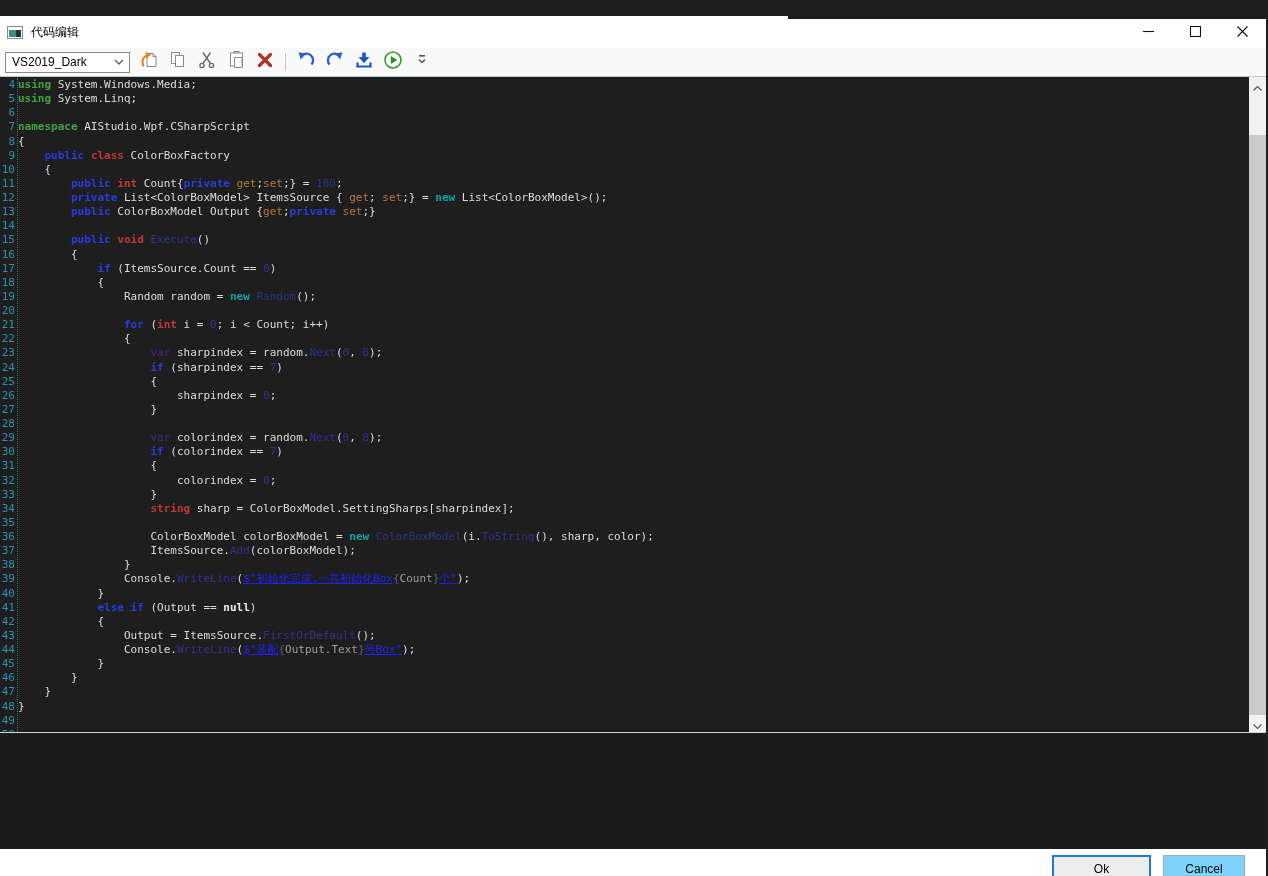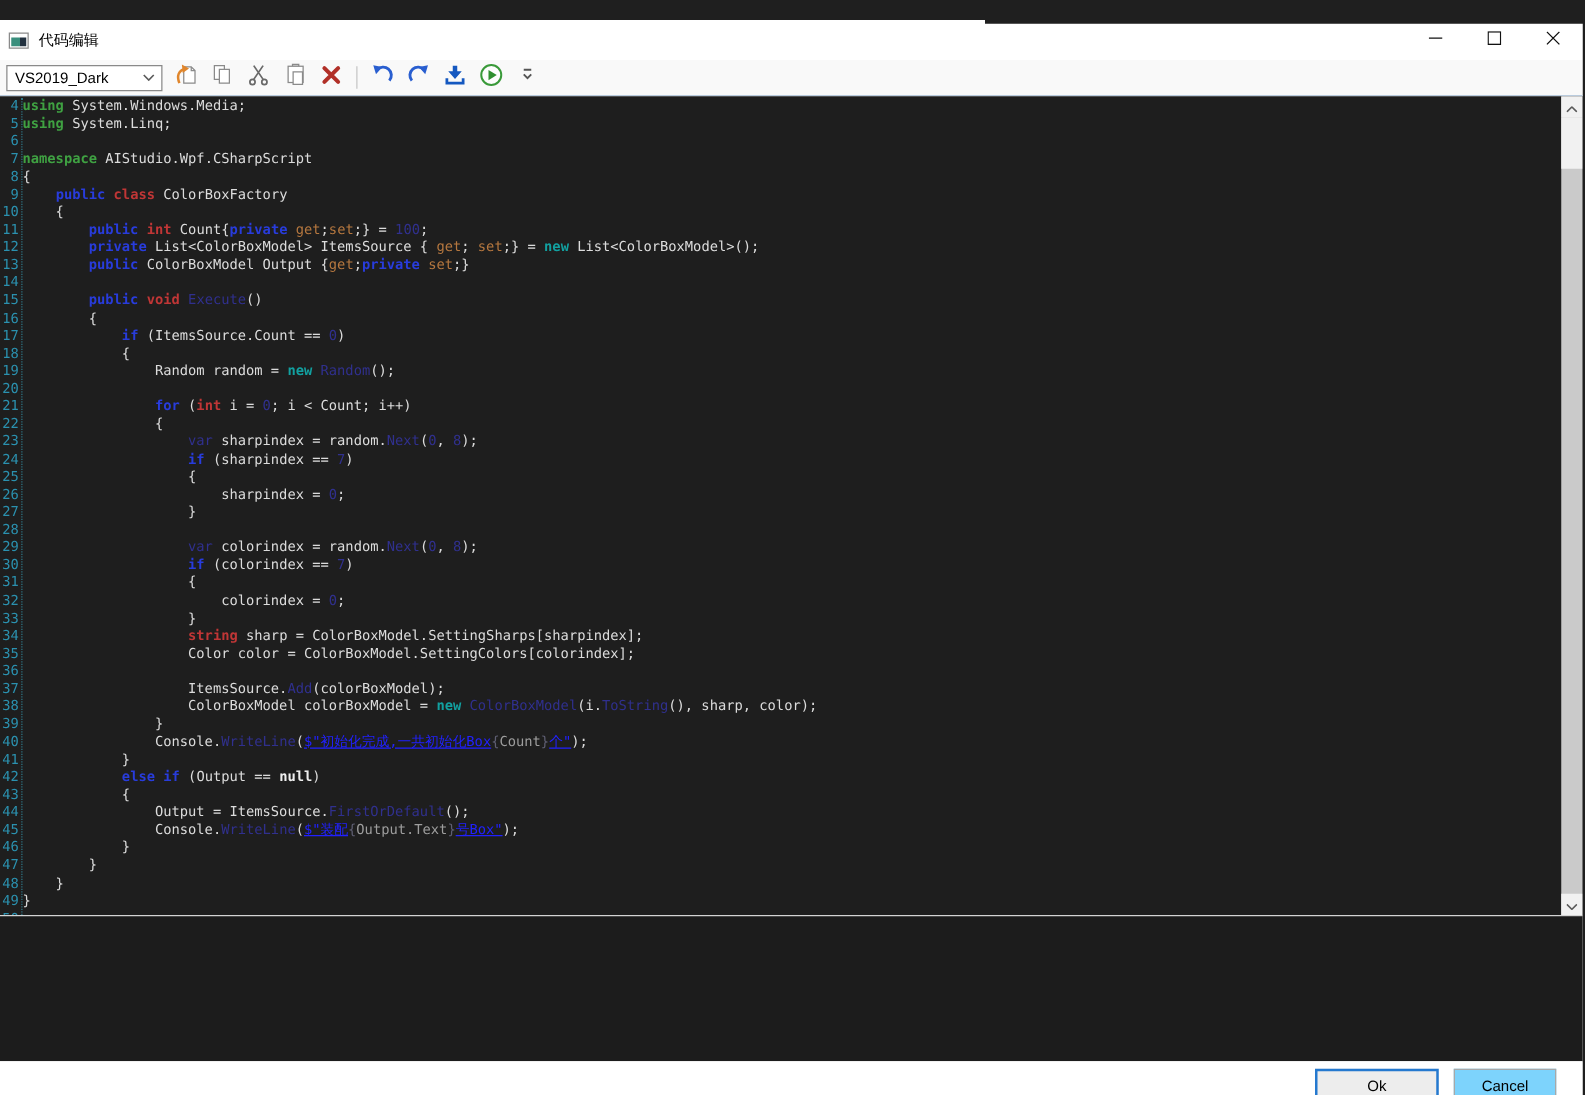--- a/index.html
+++ b/index.html
@@ -241,24 +241,23 @@
           <div class="codeline"><span class="tok-p">                    {</span></div>
           <div class="codeline"><span class="tok-p">                        sharpindex = </span><span class="tok-m">0</span><span class="tok-p">;</span></div>
           <div class="codeline"><span class="tok-p">                    }</span></div>
           <div class="codeline"></div>
           <div class="codeline"><span class="tok-p">                    </span><span class="tok-m">var</span><span class="tok-p"> colorindex = random.</span><span class="tok-m">Next</span><span class="tok-p">(</span><span class="tok-m">0</span><span class="tok-p">, </span><span class="tok-m">8</span><span class="tok-p">);</span></div>
           <div class="codeline"><span class="tok-p">                    </span><span class="tok-k">if</span><span class="tok-p"> (colorindex == </span><span class="tok-m">7</span><span class="tok-p">)</span></div>
           <div class="codeline"><span class="tok-p">                    {</span></div>
           <div class="codeline"><span class="tok-p">                        colorindex = </span><span class="tok-m">0</span><span class="tok-p">;</span></div>
           <div class="codeline"><span class="tok-p">                    }</span></div>
           <div class="codeline"><span class="tok-p">                    </span><span class="tok-t">string</span><span class="tok-p"> sharp = ColorBoxModel.SettingSharps[sharpindex];</span></div>
-          <div class="codeline"><span class="tok-p">                    Color color = ColorBoxModel.SettingColors[colorindex];</span></div>
-          <div class="codeline"></div>
+          <div class="codeline"></div>
+          <div class="codeline"><span class="tok-p">                    ColorBoxModel colorBoxModel = </span><span class="tok-n">new</span><span class="tok-p"> </span><span class="tok-m">ColorBoxModel</span><span class="tok-p">(i.</span><span class="tok-m">ToString</span><span class="tok-p">(), sharp, color);</span></div>
           <div class="codeline"><span class="tok-p">                    ItemsSource.</span><span class="tok-m">Add</span><span class="tok-p">(colorBoxModel);</span></div>
-          <div class="codeline"><span class="tok-p">                    ColorBoxModel colorBoxModel = </span><span class="tok-n">new</span><span class="tok-p"> </span><span class="tok-m">ColorBoxModel</span><span class="tok-p">(i.</span><span class="tok-m">ToString</span><span class="tok-p">(), sharp, color);</span></div>
           <div class="codeline"><span class="tok-p">                }</span></div>
           <div class="codeline"><span class="tok-p">                Console.</span><span class="tok-m">WriteLine</span><span class="tok-p">(</span><span class="tok-s">$"初始化完成,一共初始化Box</span><span class="tok-b">{</span><span class="tok-i">Count</span><span class="tok-b">}</span><span class="tok-s">个"</span><span class="tok-p">);</span></div>
           <div class="codeline"><span class="tok-p">            }</span></div>
           <div class="codeline"><span class="tok-p">            </span><span class="tok-k">else</span><span class="tok-p"> </span><span class="tok-k">if</span><span class="tok-p"> (Output == </span><span class="tok-w">null</span><span class="tok-p">)</span></div>
           <div class="codeline"><span class="tok-p">            {</span></div>
           <div class="codeline"><span class="tok-p">                Output = ItemsSource.</span><span class="tok-m">FirstOrDefault</span><span class="tok-p">();</span></div>
           <div class="codeline"><span class="tok-p">                Console.</span><span class="tok-m">WriteLine</span><span class="tok-p">(</span><span class="tok-s">$"装配</span><span class="tok-b">{</span><span class="tok-i">Output.Text</span><span class="tok-b">}</span><span class="tok-s">号Box"</span><span class="tok-p">);</span></div>
           <div class="codeline"><span class="tok-p">            }</span></div>
           <div class="codeline"><span class="tok-p">        }</span></div>
           <div class="codeline"><span class="tok-p">    }</span></div>

